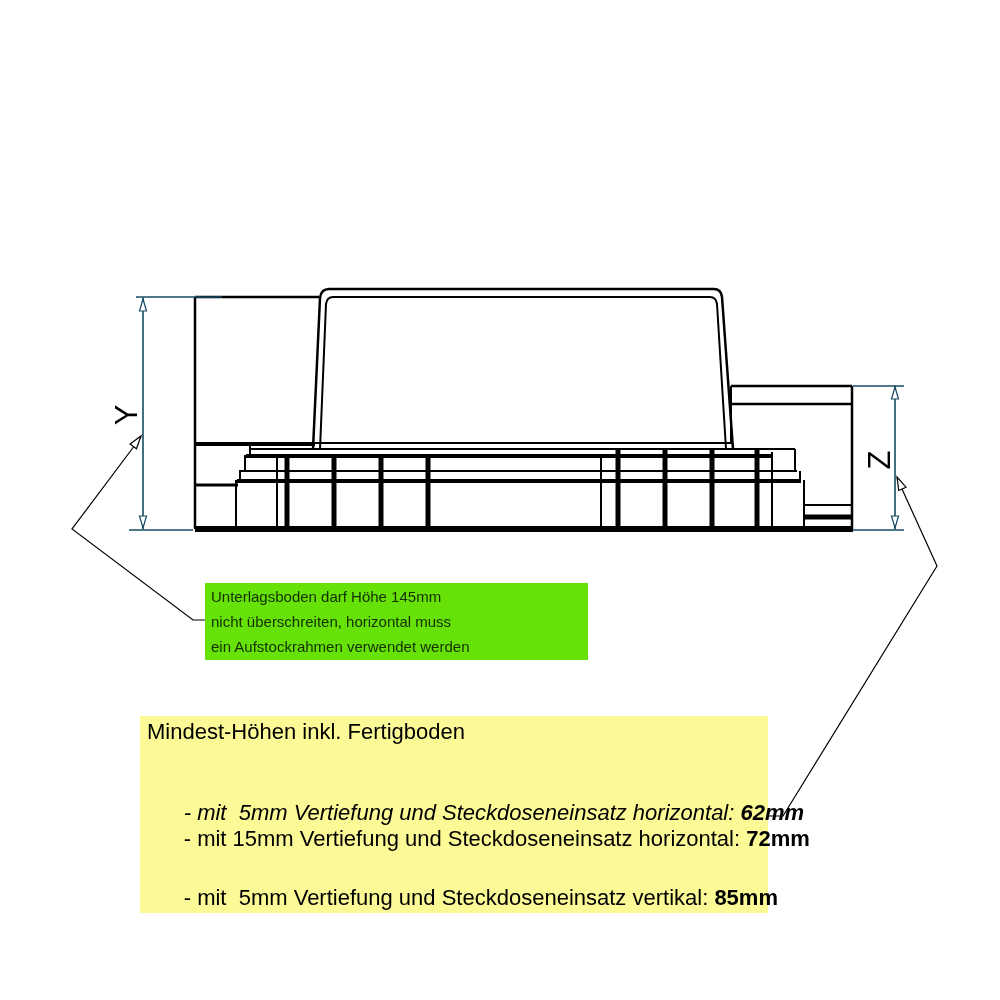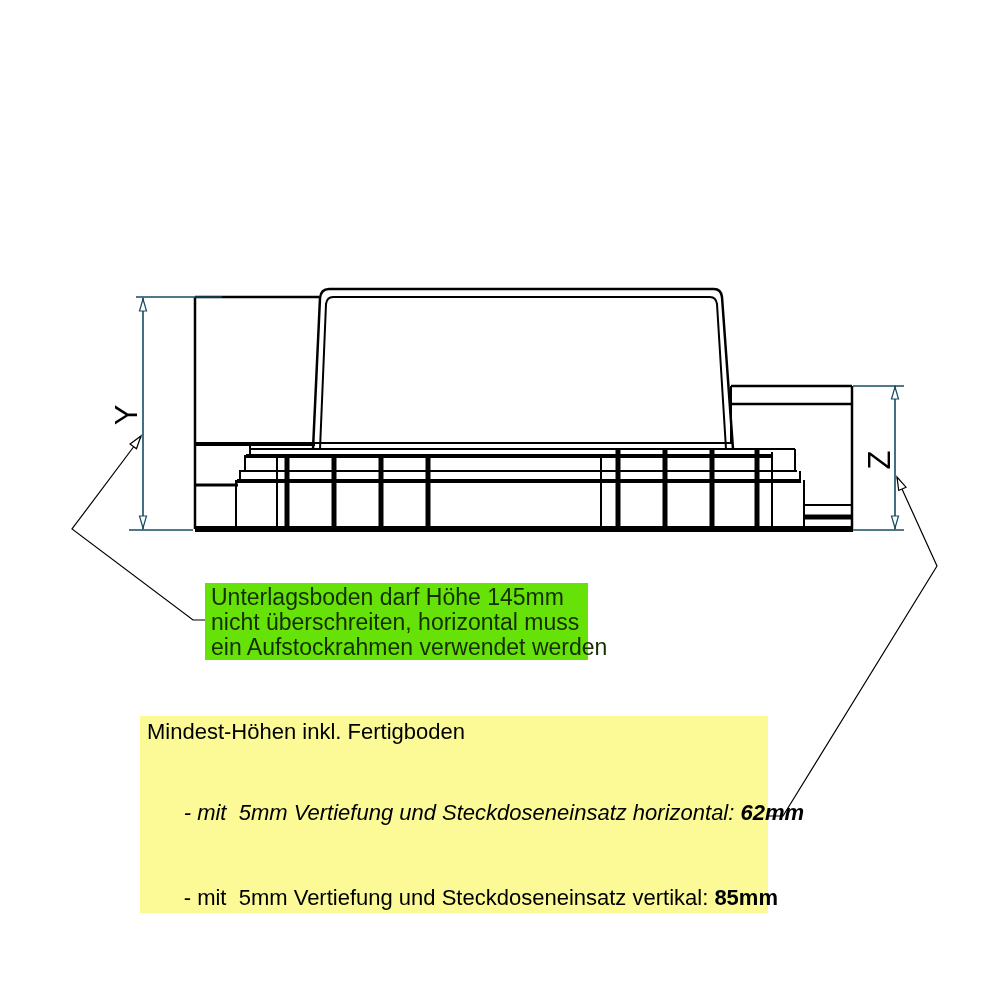--- a/index.html
+++ b/index.html
@@ -45,21 +45,21 @@
     left: 205px;
     top: 583px;
     width: 383px;
     height: 77px;
     background: #66e209;
   }
   #green-note .note-line {
     position: absolute;
     left: 6px;
     white-space: pre;
-    font-size: 23px;
+    font-size: 15px;
     color: #142e00;
     line-height: 24px;
   }
   #green-note .gl0 { top: 2px; }
   #green-note .gl1 { top: 27px; }
   #green-note .gl2 { top: 52px; }
 
   #yellow-note {
     left: 140px;
     top: 716px;
@@ -182,18 +182,21 @@
     <div class="note-line gl1">nicht überschreiten, horizontal muss</div>
     <div class="note-line gl2">ein Aufstockrahmen verwendet werden</div>
   </div>
 
   <div class="note" id="yellow-note">
     <div class="note-line yt">Mindest-Höhen inkl. Fertigboden</div>
 
     <div class="note-line yr0">
       <span>- mit  5mm Vertiefung und Steckdoseneinsatz horizontal: </span><span class="val">62mm</span>
     </div>
+    <div class="note-line yr1">
+      <span>- mit 15mm Vertiefung und Steckdoseneinsatz horizontal: </span><span class="val">72mm</span>
+    </div>
     <div class="note-line yr2">
       <span>- mit  5mm Vertiefung und Steckdoseneinsatz vertikal: </span><span class="val">85mm</span>
     </div>
   </div>
 
 </div>
 
 </body></html>

